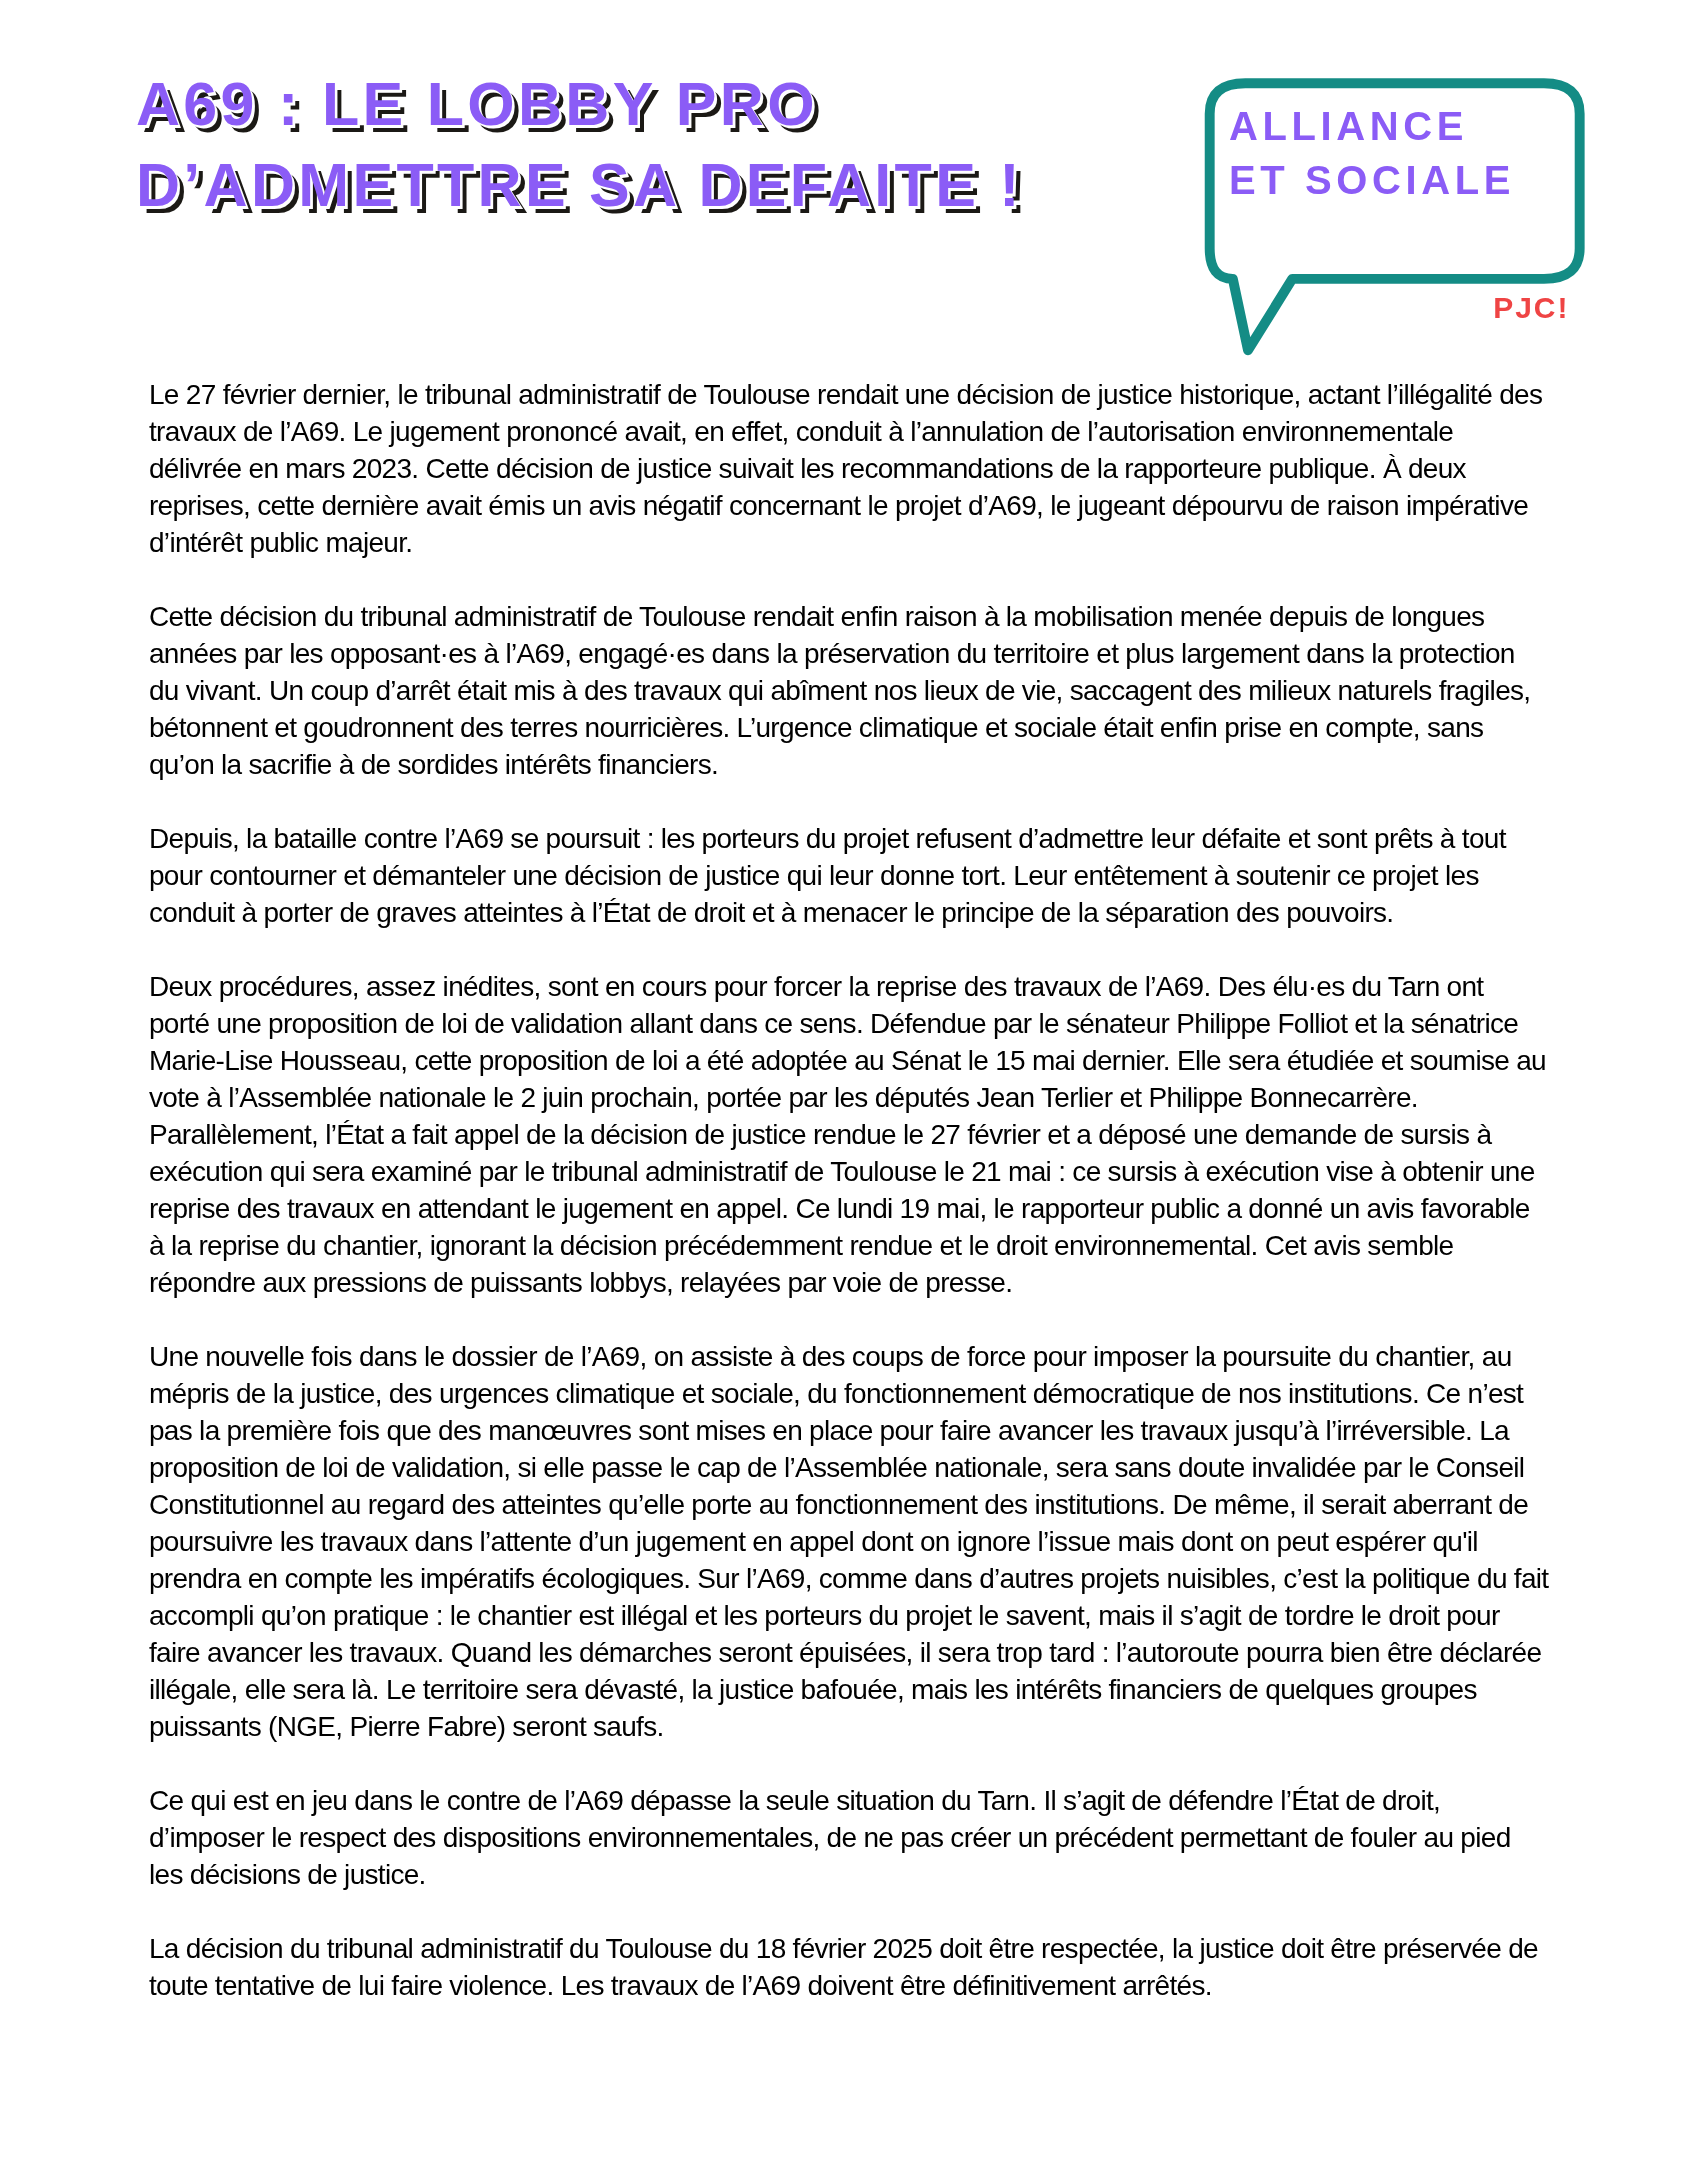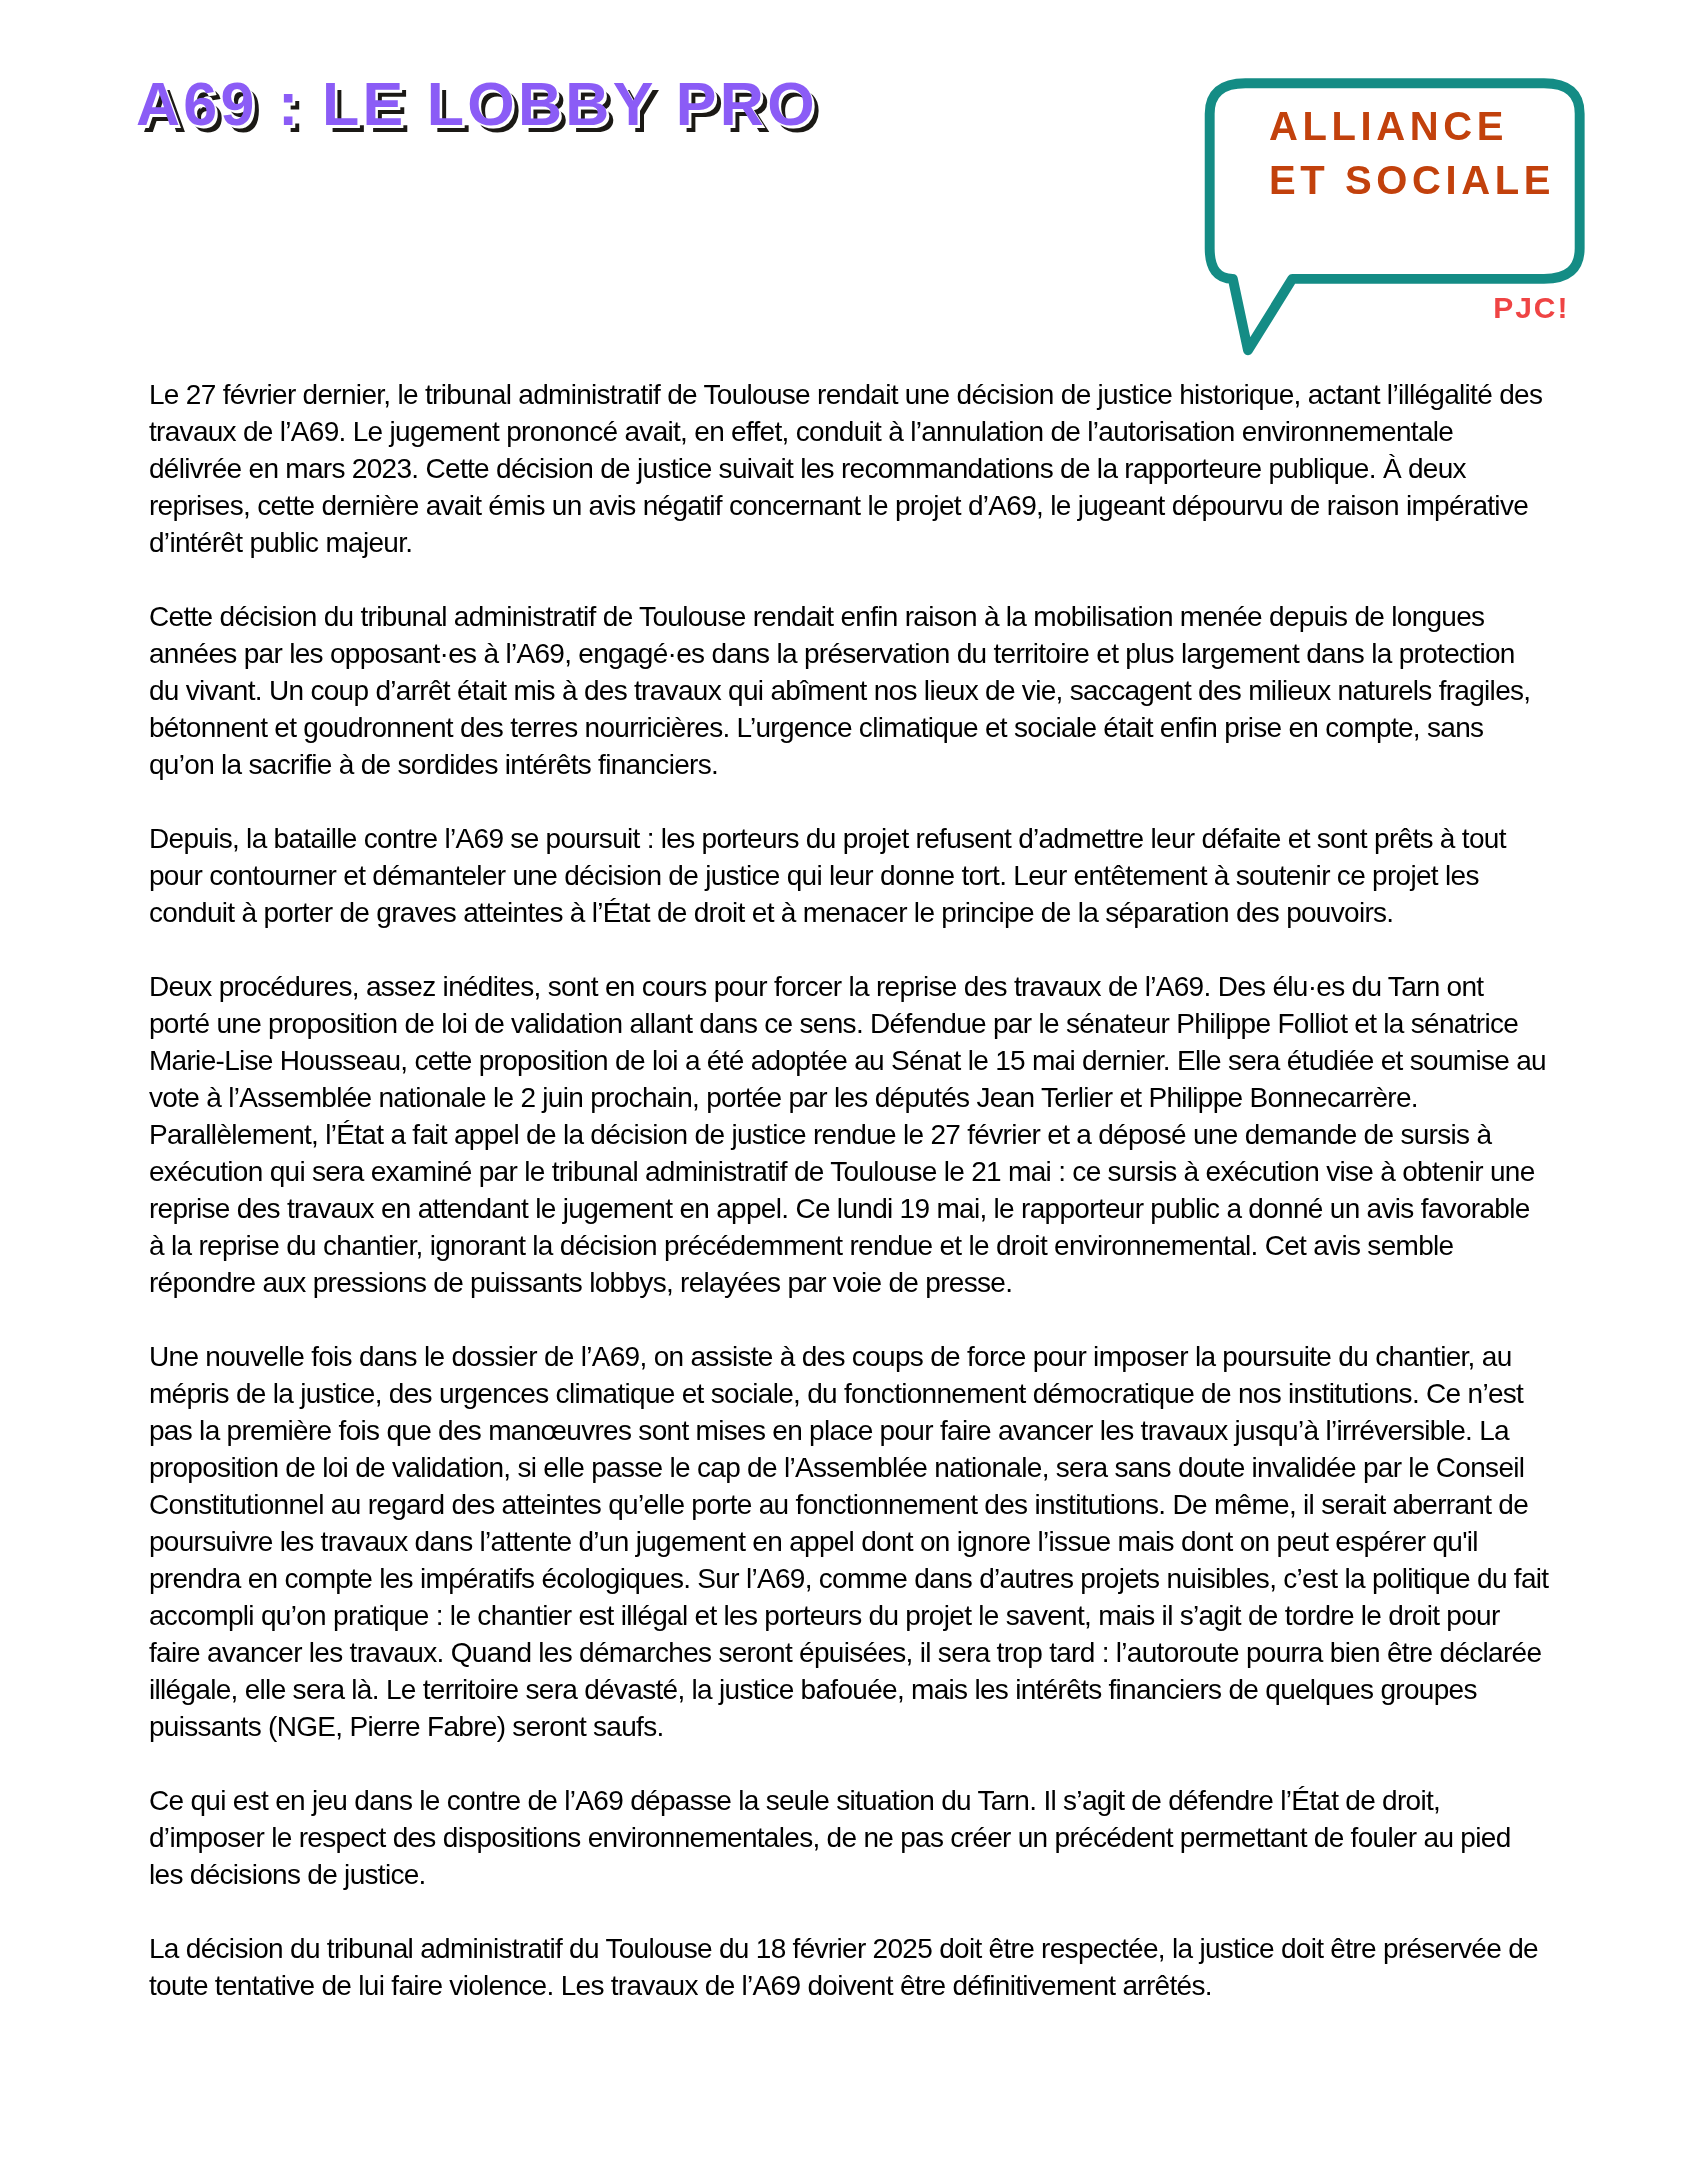--- a/index.html
+++ b/index.html
@@ -60,27 +60,28 @@
 </style>
 </head>
 <body>
 
 <div class="page">
 
   <div class="header">
 
     <div class="title">
       <div class="tline">A69 : LE LOBBY PRO</div>
+      <div class="tline">D’ADMETTRE SA DEFAITE !</div>
     </div>
 
     <div class="logo">
       <svg width="384" height="294" viewBox="0 0 580 445">
         <path d="M 62,8 H 514 Q 568,8 568,54 V 258 Q 568,304 514,304 H 133 L 66,412 L 43,304 Q 8,304 8,258 V 54 Q 8,8 62,8 Z" fill="#ffffff" stroke="#148c85" stroke-width="15" stroke-linejoin="round"></path>
       </svg>
-      <div class="logo-text" style="color:#c2410c;margin-left:40px;">
+      <div class="logo-text" style="color:#8b5cf6;">
         <div>ALLIANCE</div>
         <div>ET SOCIALE</div>
       </div>
       <div class="logo-tagline" style="color:#ef4444;">PJC!</div>
     </div>
 
   </div>
 
   <div class="content">
     <p>Le 27 février dernier, le tribunal administratif de Toulouse rendait une décision de justice historique, actant l’illégalité des travaux de l’A69. Le jugement prononcé avait, en effet, conduit à l’annulation de l’autorisation environnementale délivrée en mars 2023. Cette décision de justice suivait les recommandations de la rapporteure publique. À deux reprises, cette dernière avait émis un avis négatif concernant le projet d’A69, le jugeant dépourvu de raison impérative d’intérêt public majeur.</p>

